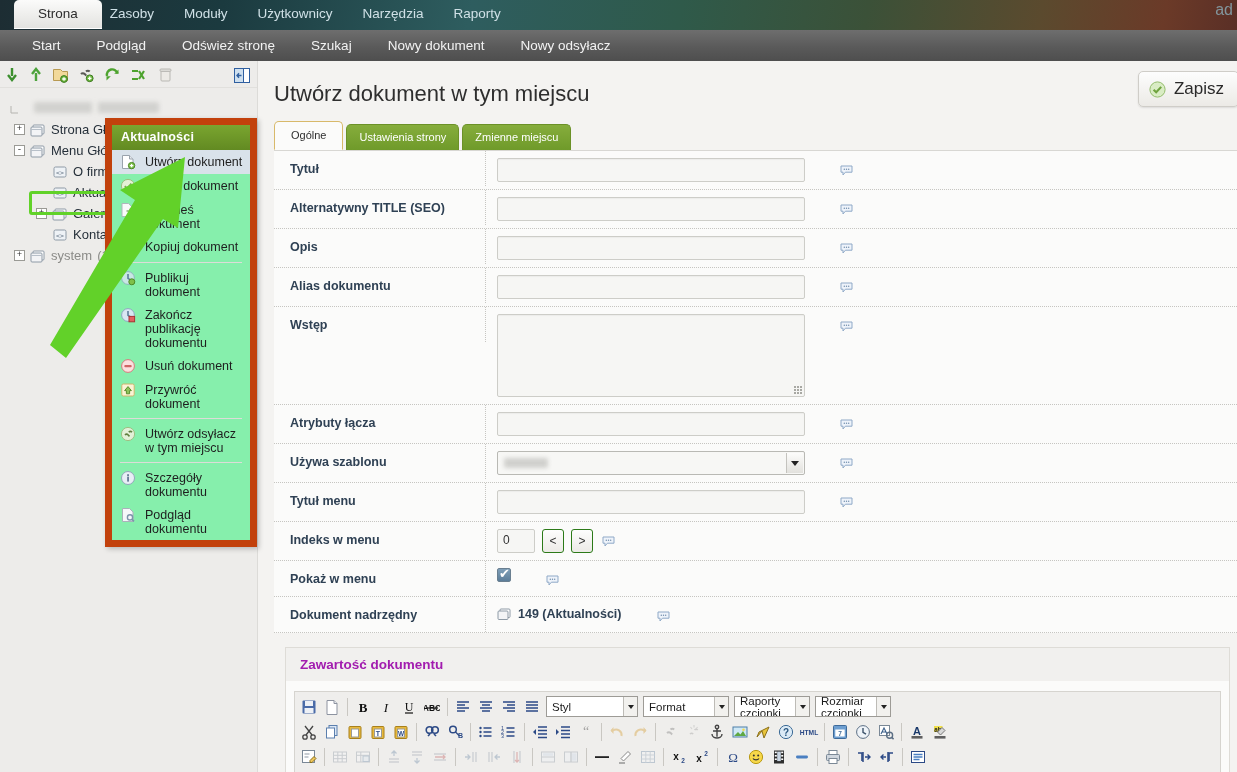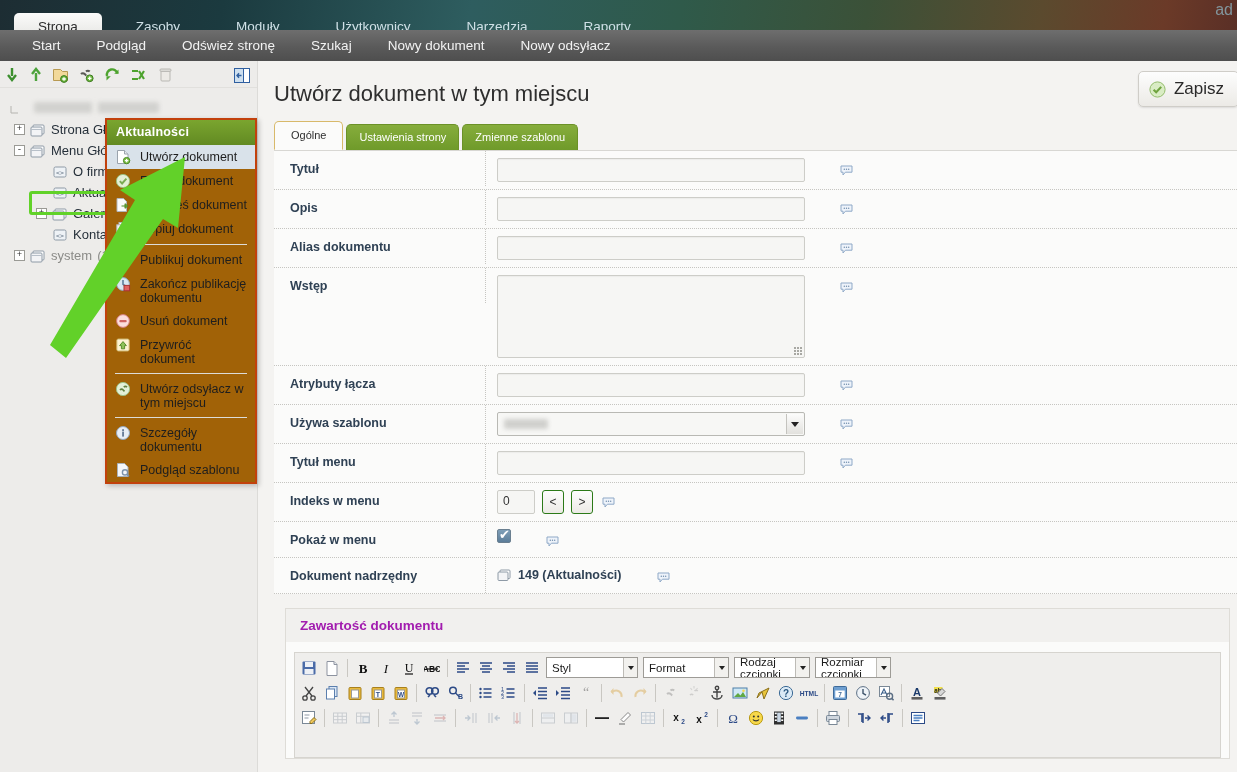--- a/index.html
+++ b/index.html
@@ -15,23 +15,23 @@
   
   .topbar {
     position: absolute; top: 0; left: 0; width: 1237px; height: 30px;
     background: linear-gradient(100deg,#1d2d33 0%, #1b3a3f 18%, #2e5d5f 38%, #2f5a4a 55%, #3b5138 70%, #5b4a2e 84%, #6b3a28 94%, #5a2f26 100%);
     overflow: hidden;
   }
   .topbar .tiny-corner {
     position: absolute; right: 4px; top: 1px;
     font-size: 16px; color: #88a6b0; opacity: .85;
   }
-  .main-tabs { position: absolute; left: 14px; top: 12px; height: 30px; display: flex; align-items: center; }
+  .main-tabs { position: absolute; left: 14px; top: 0; height: 30px; display: flex; align-items: flex-start; }
   .main-tab {
-    font-size: 13.5px; color: #cfe0e6; padding: 6px 22px 7px 34px;
+    font-size: 13.5px; color: #cfe0e6; padding: 6px 22px 7px 8px;
     cursor: pointer; white-space: nowrap; line-height: 16px;
   }
   .main-tab.active {
     color: #2c2c2c;
     background: linear-gradient(#fbfbfa,#e2e2df);
     border-radius: 5px 5px 0 0;
     padding: 6px 24px 7px 24px;
     box-shadow: 0 -1px 0 #fff inset;
   }
 
@@ -78,21 +78,21 @@
   .tnode.dim .tlabel { color: #8b8b88; }
   .tnode .tcount { color: #8b8b88; margin-left: 5px; }
   .sel-box {
     position: absolute; left: 29px; top: 103px; width: 84px; height: 24px;
     border: 3px solid #61d229; border-radius: 3px; pointer-events: none;
   }
 
   
   .ctxmenu {
     position: absolute; left: 105px; top: 118px; width: 152px;
-    background: #a16207; border: 2px solid #c2410c;
+    background: #86efac; border: 7px solid #c2410c;
     box-shadow: 2px 2px 5px rgba(0,0,0,.22);
     z-index: 40; font-size: 12.5px; color: #1e1e1e;
   }
   .ctx-head {
     background: linear-gradient(#7aa52f,#628a22);
     color: #fff; font-weight: bold; font-size: 12.5px;
     padding: 5px 9px 6px 9px; letter-spacing: .2px;
   }
   .ctx-item {
     display: flex; align-items: flex-start; gap: 9px;
@@ -465,21 +465,21 @@
               <rect x="7.2" y="4.2" width="1.7" height="1.8" fill="#5b7290"></rect>
             </svg></span>
       <span class="clabel">Szczegóły dokumentu</span>
     </div>
         <div class="ctx-item">
       <span class="cico"><svg width="16" height="16" viewBox="0 0 16 16">
               <path d="M2.5 1.5h7l3.5 3.5v9.5h-10.5z" fill="#f5f7fa" stroke="#aab2ba"></path>
               <circle cx="10" cy="10.4" r="2.6" fill="none" stroke="#7d93ab" stroke-width="1.4"></circle>
               <path d="M12 12.4l2 2" stroke="#7d93ab" stroke-width="1.6"></path>
             </svg></span>
-      <span class="clabel">Podgląd szablonu</span>
+      <span class="clabel">Podgląd dokumentu</span>
     </div>
       </div>
   </div>
 
   <svg class="arrow" width="1237" height="772">
     <polygon points="50,345 135,200 120,190 185,157 178,228 163,219 66,358" fill="#62d129"></polygon>
   </svg>
 
   <div class="main">
 
@@ -489,26 +489,38 @@
       <svg width="17" height="17" viewBox="0 0 17 17">
         <circle cx="8.5" cy="8.5" r="7.6" fill="#d9ecc4" stroke="#93bd6b"></circle>
         <path d="M4.6 8.7l2.6 2.6 5-5.4" stroke="#6fa33e" stroke-width="2.1" fill="none"></path>
       </svg>
       <span>Zapisz</span>
     </div>
 
     <div class="tabsrow" id="form-tabs">
         <div class="tab active">Ogólne</div>
         <div class="tab">Ustawienia strony</div>
-        <div class="tab">Zmienne szablonu</div>
+        <div class="tab">Zmienne miejscu</div>
       </div>
 
     <div class="form-card" id="form-rows">
         <div class="frow">
      <div class="flabel">Tytuł</div>
+     <div class="fctrl" style="">
+            <div class="txt"></div>
+            <span class="bubble"><svg width="13" height="11" viewBox="0 0 13 11">
+                <path d="M1 1h11v6.2H5.4L3 10V7.2H1z" fill="#eef3fa" stroke="#8fa9c7"></path>
+                <circle cx="4.3" cy="4.2" r=".7" fill="#6f8cab"></circle>
+                <circle cx="6.5" cy="4.2" r=".7" fill="#6f8cab"></circle>
+                <circle cx="8.7" cy="4.2" r=".7" fill="#6f8cab"></circle>
+              </svg></span>
+          </div>
+   </div>
+        <div class="frow">
+     <div class="flabel">Alternatywny TITLE (SEO)</div>
      <div class="fctrl" style="">
             <div class="txt"></div>
             <span class="bubble"><svg width="13" height="11" viewBox="0 0 13 11">
                 <path d="M1 1h11v6.2H5.4L3 10V7.2H1z" fill="#eef3fa" stroke="#8fa9c7"></path>
                 <circle cx="4.3" cy="4.2" r=".7" fill="#6f8cab"></circle>
                 <circle cx="6.5" cy="4.2" r=".7" fill="#6f8cab"></circle>
                 <circle cx="8.7" cy="4.2" r=".7" fill="#6f8cab"></circle>
               </svg></span>
           </div>
    </div>
@@ -713,21 +725,21 @@
                   <i></i>
                 </span>
               </span>
               <span class="tbsel" style="width:86px">
        <span>Format</span>
        <span class="tbarr">
                   <i></i>
                 </span>
               </span>
               <span class="tbsel" style="width:76px">
-       <span>Rodzaj czcionki</span>
+       <span>Raporty czcionki</span>
        <span class="tbarr">
                   <i></i>
                 </span>
               </span>
               <span class="tbsel" style="width:76px">
        <span>Rozmiar czcionki</span>
        <span class="tbarr">
                   <i></i>
                 </span>
               </span>

